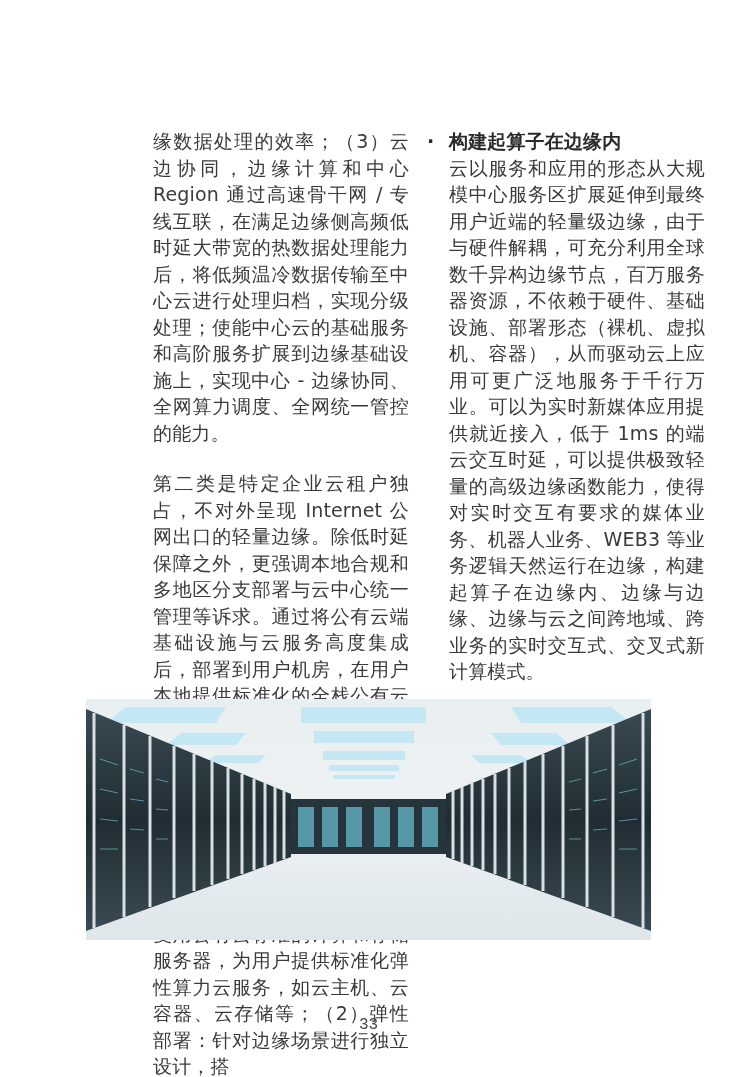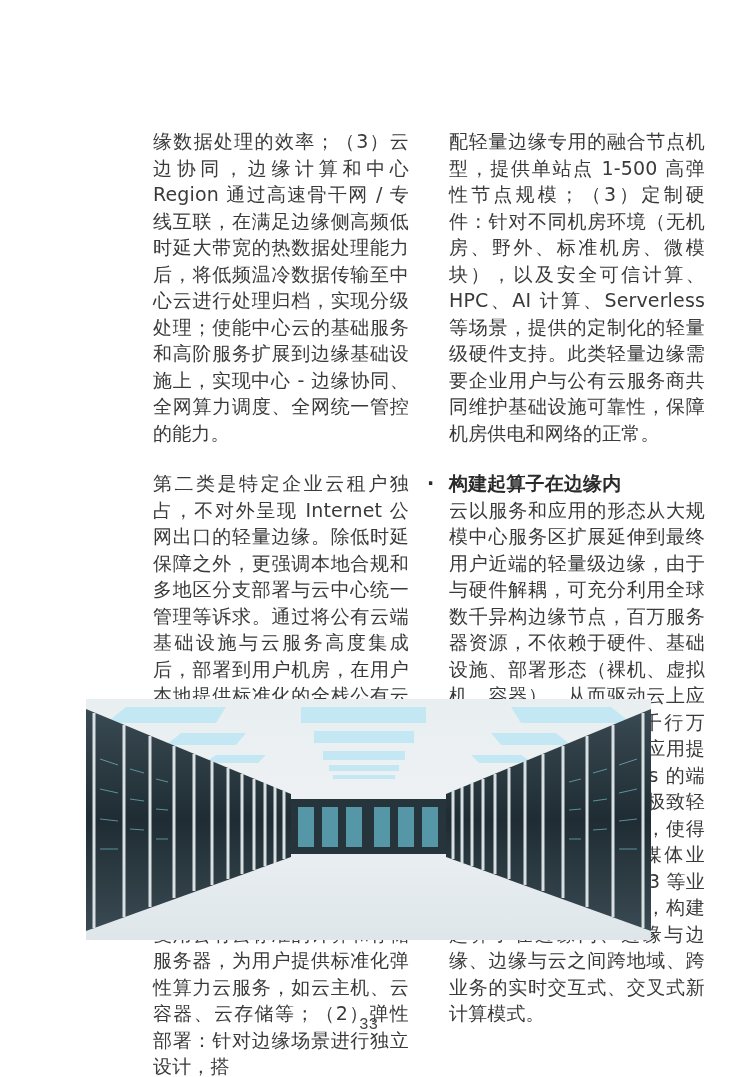--- a/index.html
+++ b/index.html
@@ -64,21 +64,20 @@
   </style>
 </head>
 <body>
 
 <div class="col col-left">
   <p class="para">缘数据处理的效率；（3）云边协同，边缘计算和中心 Region 通过高速骨干网 / 专线互联，在满足边缘侧高频低时延大带宽的热数据处理能力后，将低频温冷数据传输至中心云进行处理归档，实现分级处理；使能中心云的基础服务和高阶服务扩展到边缘基础设施上，实现中心 - 边缘协同、全网算力调度、全网统一管控的能力。</p>
   <p class="para">第二类是特定企业云租户独占，不对外呈现 Internet 公网出口的轻量边缘。除低时延保障之外，更强调本地合规和多地区分支部署与云中心统一管理等诉求。通过将公有云端基础设施与云服务高度集成后，部署到用户机房，在用户本地提供标准化的全栈公有云服务能力。面向各类企业用户业务和场景需求，通过高度集成的硬件和灵活适配的云服务软件，为用户在距离业务更近的位置，提供综合性、一致性的云服务体验。其核心技术体现在：（1）高集成度：包含适用于多种环境、多种场景，复用公有云标准的计算和存储服务器，为用户提供标准化弹性算力云服务，如云主机、云容器、云存储等；（2）弹性部署：针对边缘场景进行独立设计，搭</p>
 </div>
 
 <div class="col col-right">
-  <p class="para">配轻量边缘专用的融合节点机型，提供单站点 1-500 高弹性节点规模；（3）定制硬件：针对不同机房环境（无机房、野外、标准机房、微模块），以及安全可信计算、HPC、AI 计算、Serverless 等场景，提供的定制化的轻量级硬件支持。此类轻量边缘需要企业用户与公有云服务商共同维护基础设施可靠性，保障机房供电和网络的正常。</p>
   <div class="heading-row">
     <span class="bullet">·</span>
     <span>构建起算子在边缘内</span>
   </div>
   <p class="para">云以服务和应用的形态从大规模中心服务区扩展延伸到最终用户近端的轻量级边缘，由于与硬件解耦，可充分利用全球数千异构边缘节点，百万服务器资源，不依赖于硬件、基础设施、部署形态（裸机、虚拟机、容器），从而驱动云上应用可更广泛地服务于千行万业。可以为实时新媒体应用提供就近接入，低于 1ms 的端云交互时延，可以提供极致轻量的高级边缘函数能力，使得对实时交互有要求的媒体业务、机器人业务、WEB3 等业务逻辑天然运行在边缘，构建起算子在边缘内、边缘与边缘、边缘与云之间跨地域、跨业务的实时交互式、交叉式新计算模式。</p>
 </div>
 
 <div class="figure">
   <svg width="565" height="241" viewBox="0 0 565 241">
     <defs>

